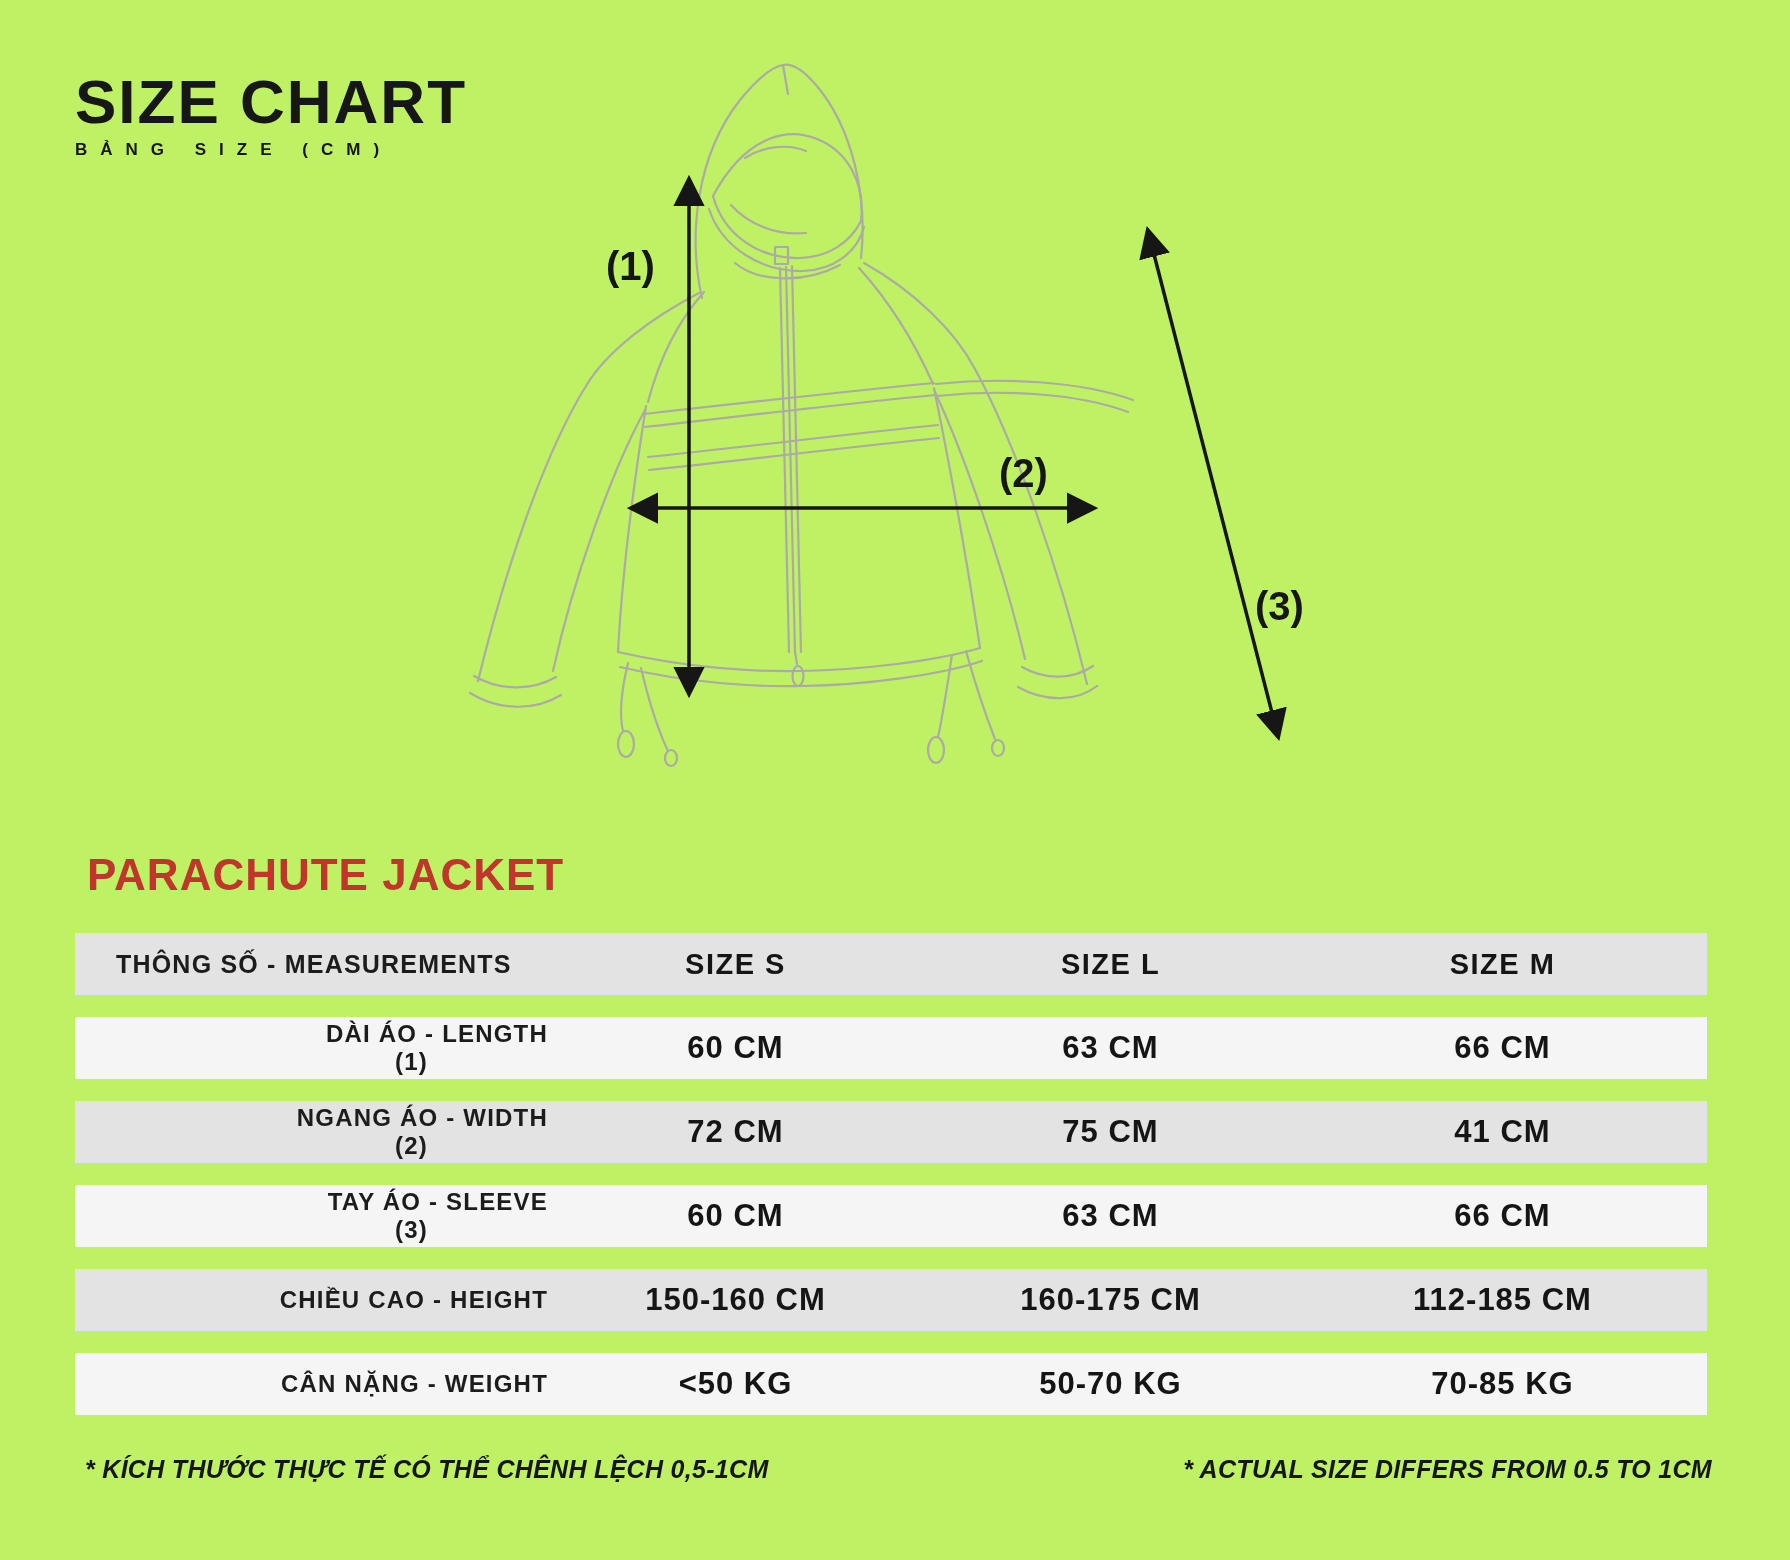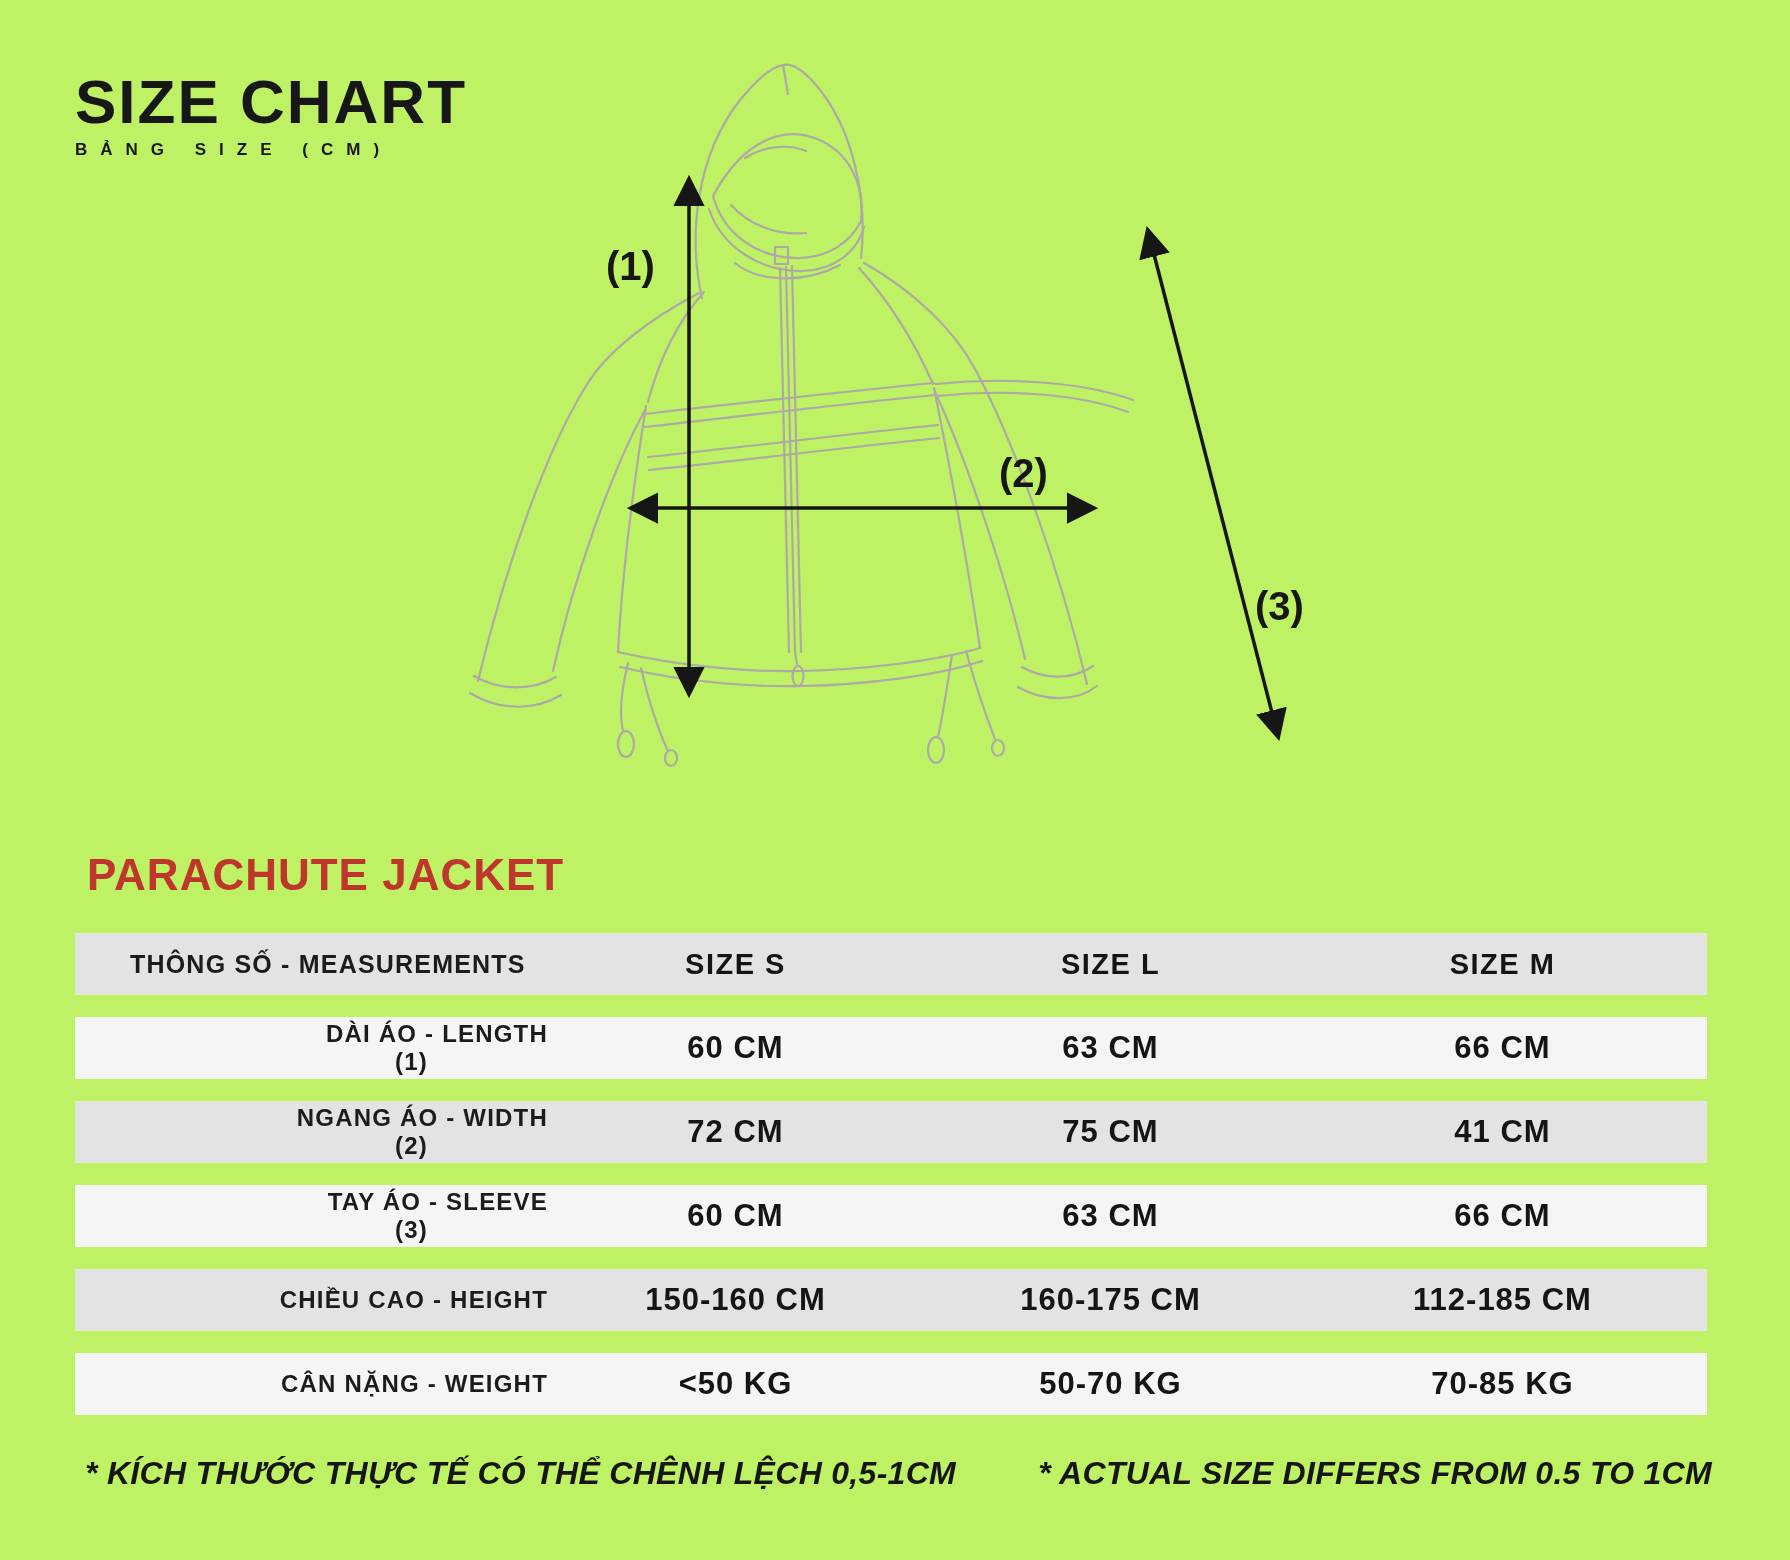--- a/index.html
+++ b/index.html
@@ -21,26 +21,26 @@
   
   .product-title { position:absolute; left:87px; top:850px; font-size:44px; font-weight:700; letter-spacing:1px; color:#bf362c; }
 
   
   .size-table { position:absolute; left:75px; top:933px; width:1632px; }
   .trow { display:grid; grid-template-columns:473px 375px 375px 409px; height:62px; margin-bottom:22px; align-items:center; }
   .trow.gray  { background:#e3e3e3; }
   .trow.light { background:#f5f5f6; }
   .cell-label { display:flex; align-items:flex-end; padding-left:55px; font-weight:700; font-size:24px; letter-spacing:1.2px; color:#1c1c1c;flex-direction:column; }
   .cell-ref { margin-left:auto; margin-right:120px; font-weight:700; font-size:24px; color:#1c1c1c; }
-  .cell-head-first { padding-left:55px; font-weight:700; font-size:25px; letter-spacing:1.2px; color:#1c1c1c; }
+  .cell-head-first { padding-left:41px; font-weight:700; font-size:25px; letter-spacing:1.2px; color:#1c1c1c; }
   .cell-head { text-align:center; font-weight:700; font-size:29px; letter-spacing:1.5px; color:#151515; }
   .cell-val { text-align:center; font-weight:700; font-size:31px; letter-spacing:1px; color:#151515; }
 
   
-  .note { position:absolute; top:1455px; font-size:32px; font-weight:700; font-style:italic; letter-spacing:0.3px; color:#161616; white-space:nowrap; }
+  .note { position:absolute; top:1455px; font-size:25px; font-weight:700; font-style:italic; letter-spacing:0.3px; color:#161616; white-space:nowrap; }
   .note-vi { left:85px; }
   .note-en { right:78px; }
 </style>
 </head>
 <body>
 
 <div class="canvas">
 
   <div class="brand">
     <div class="brand-title">SIZE CHART</div>

